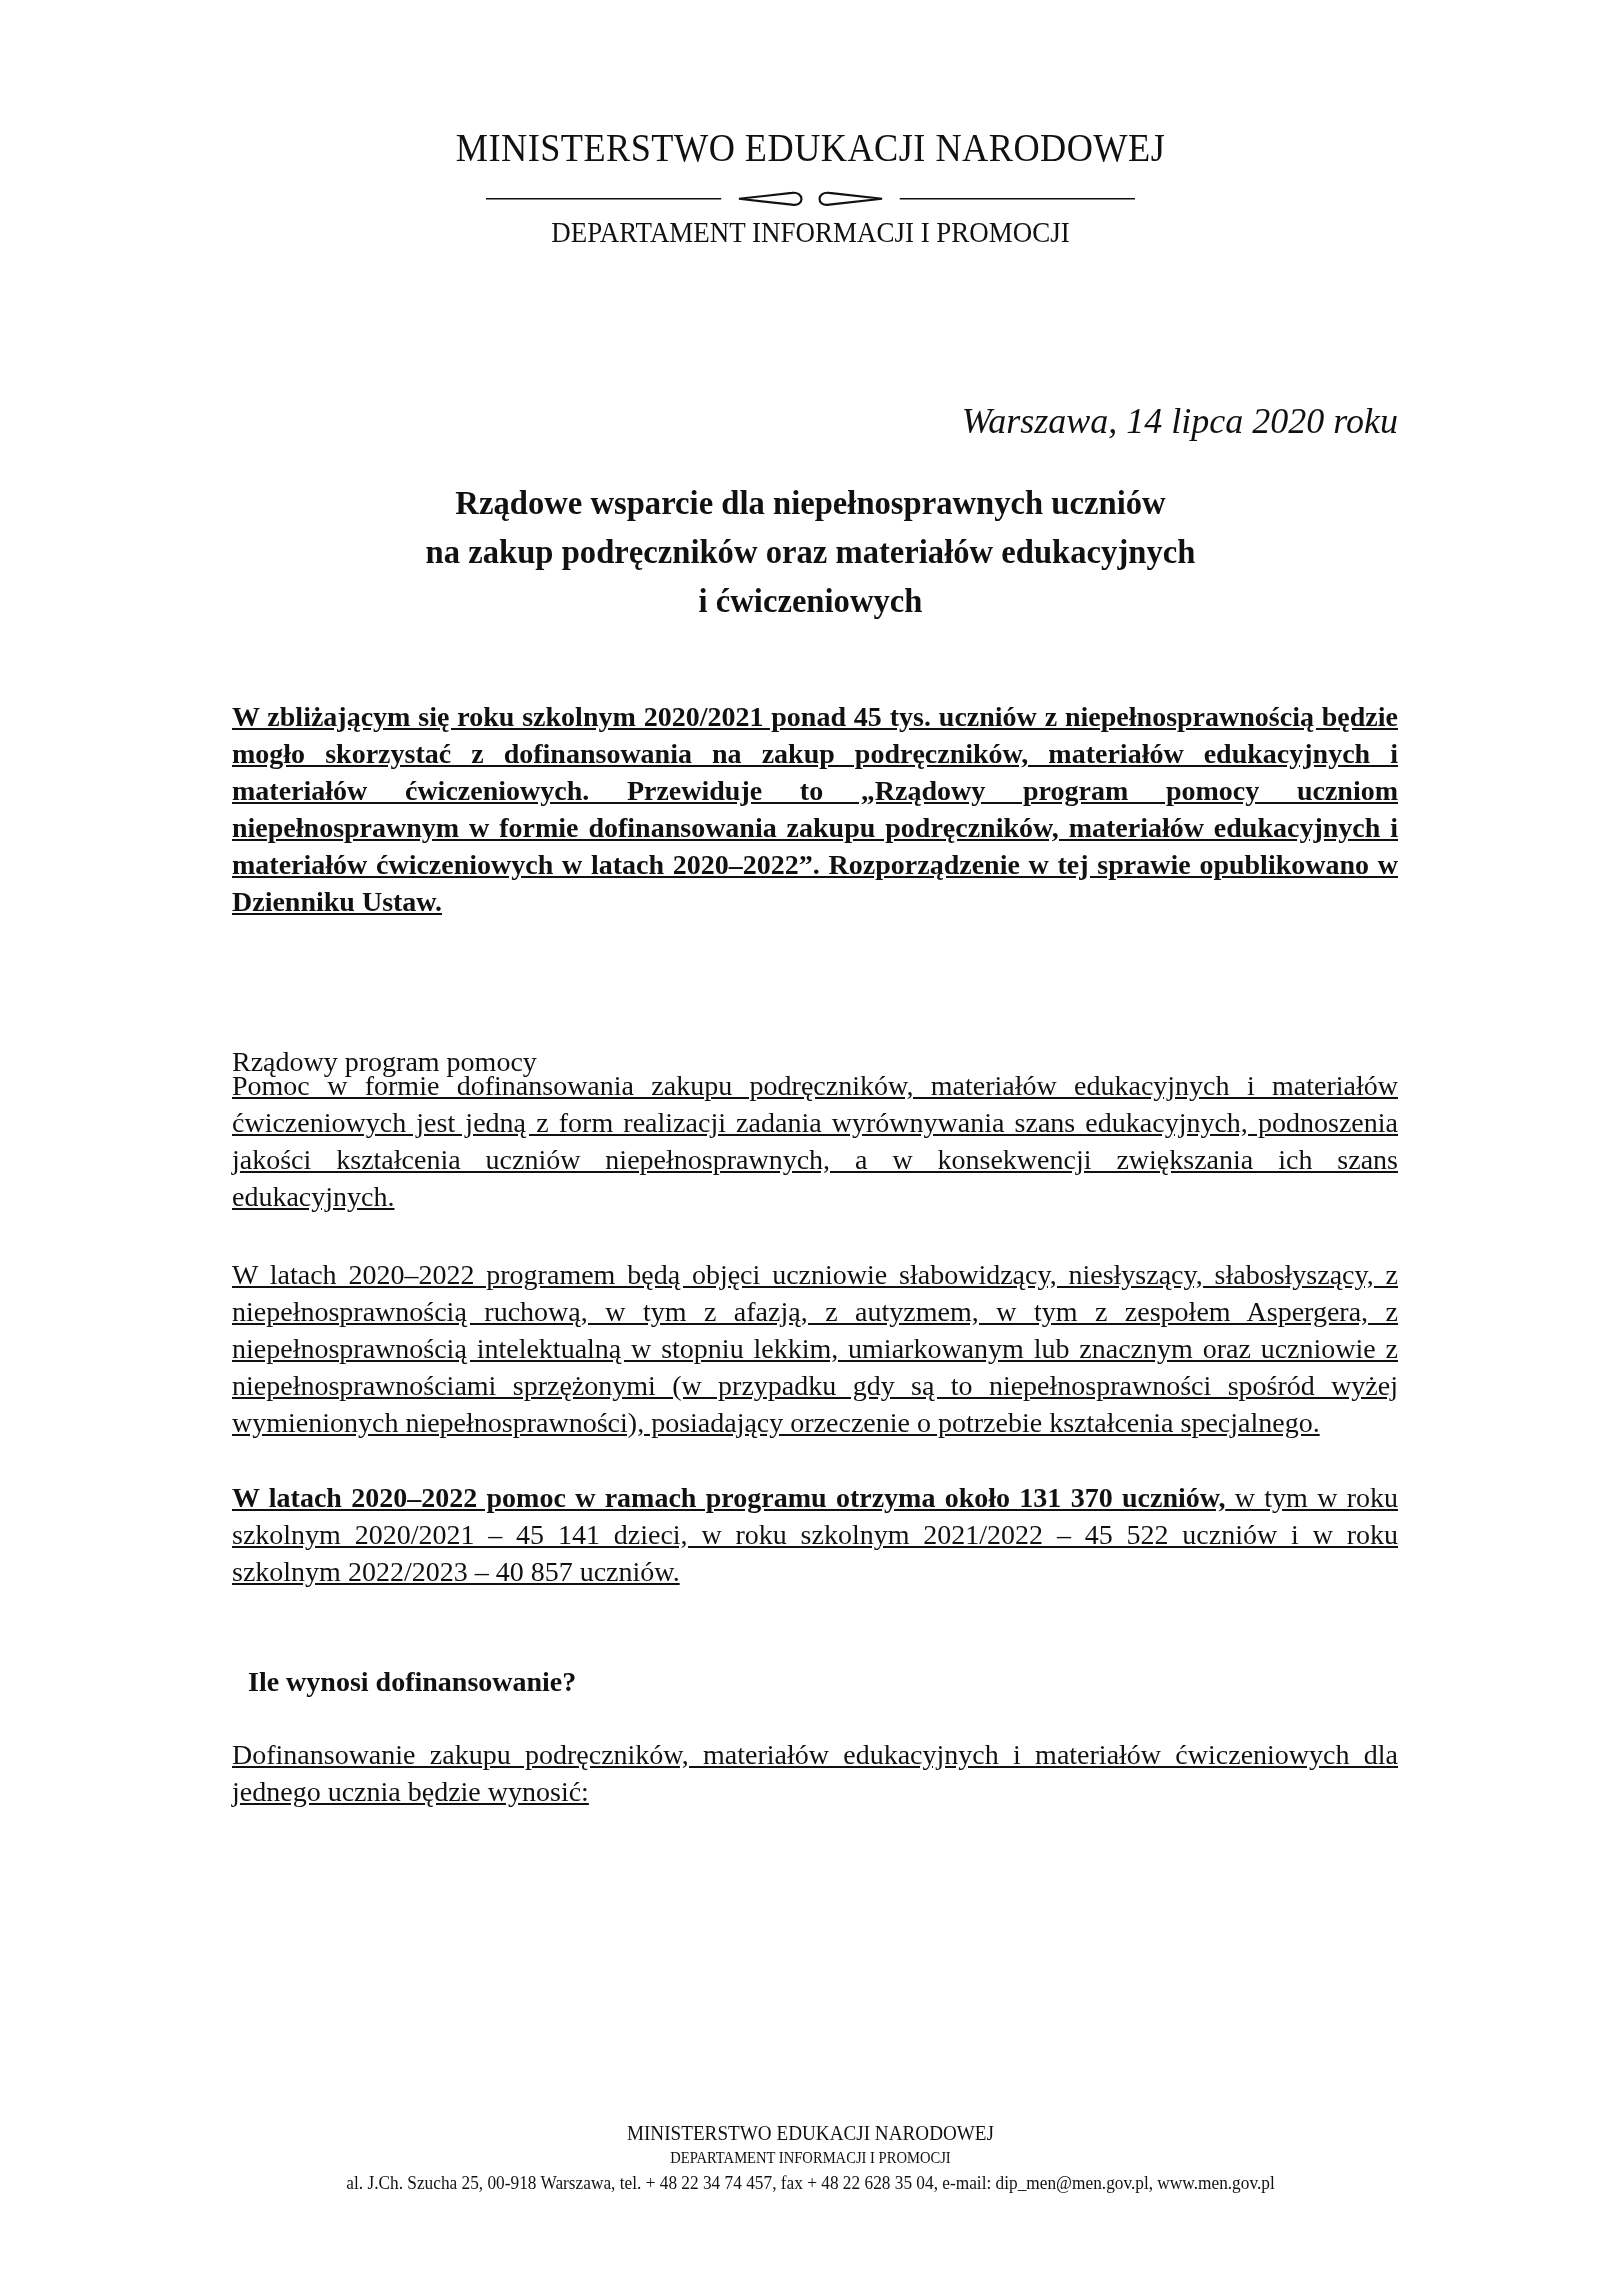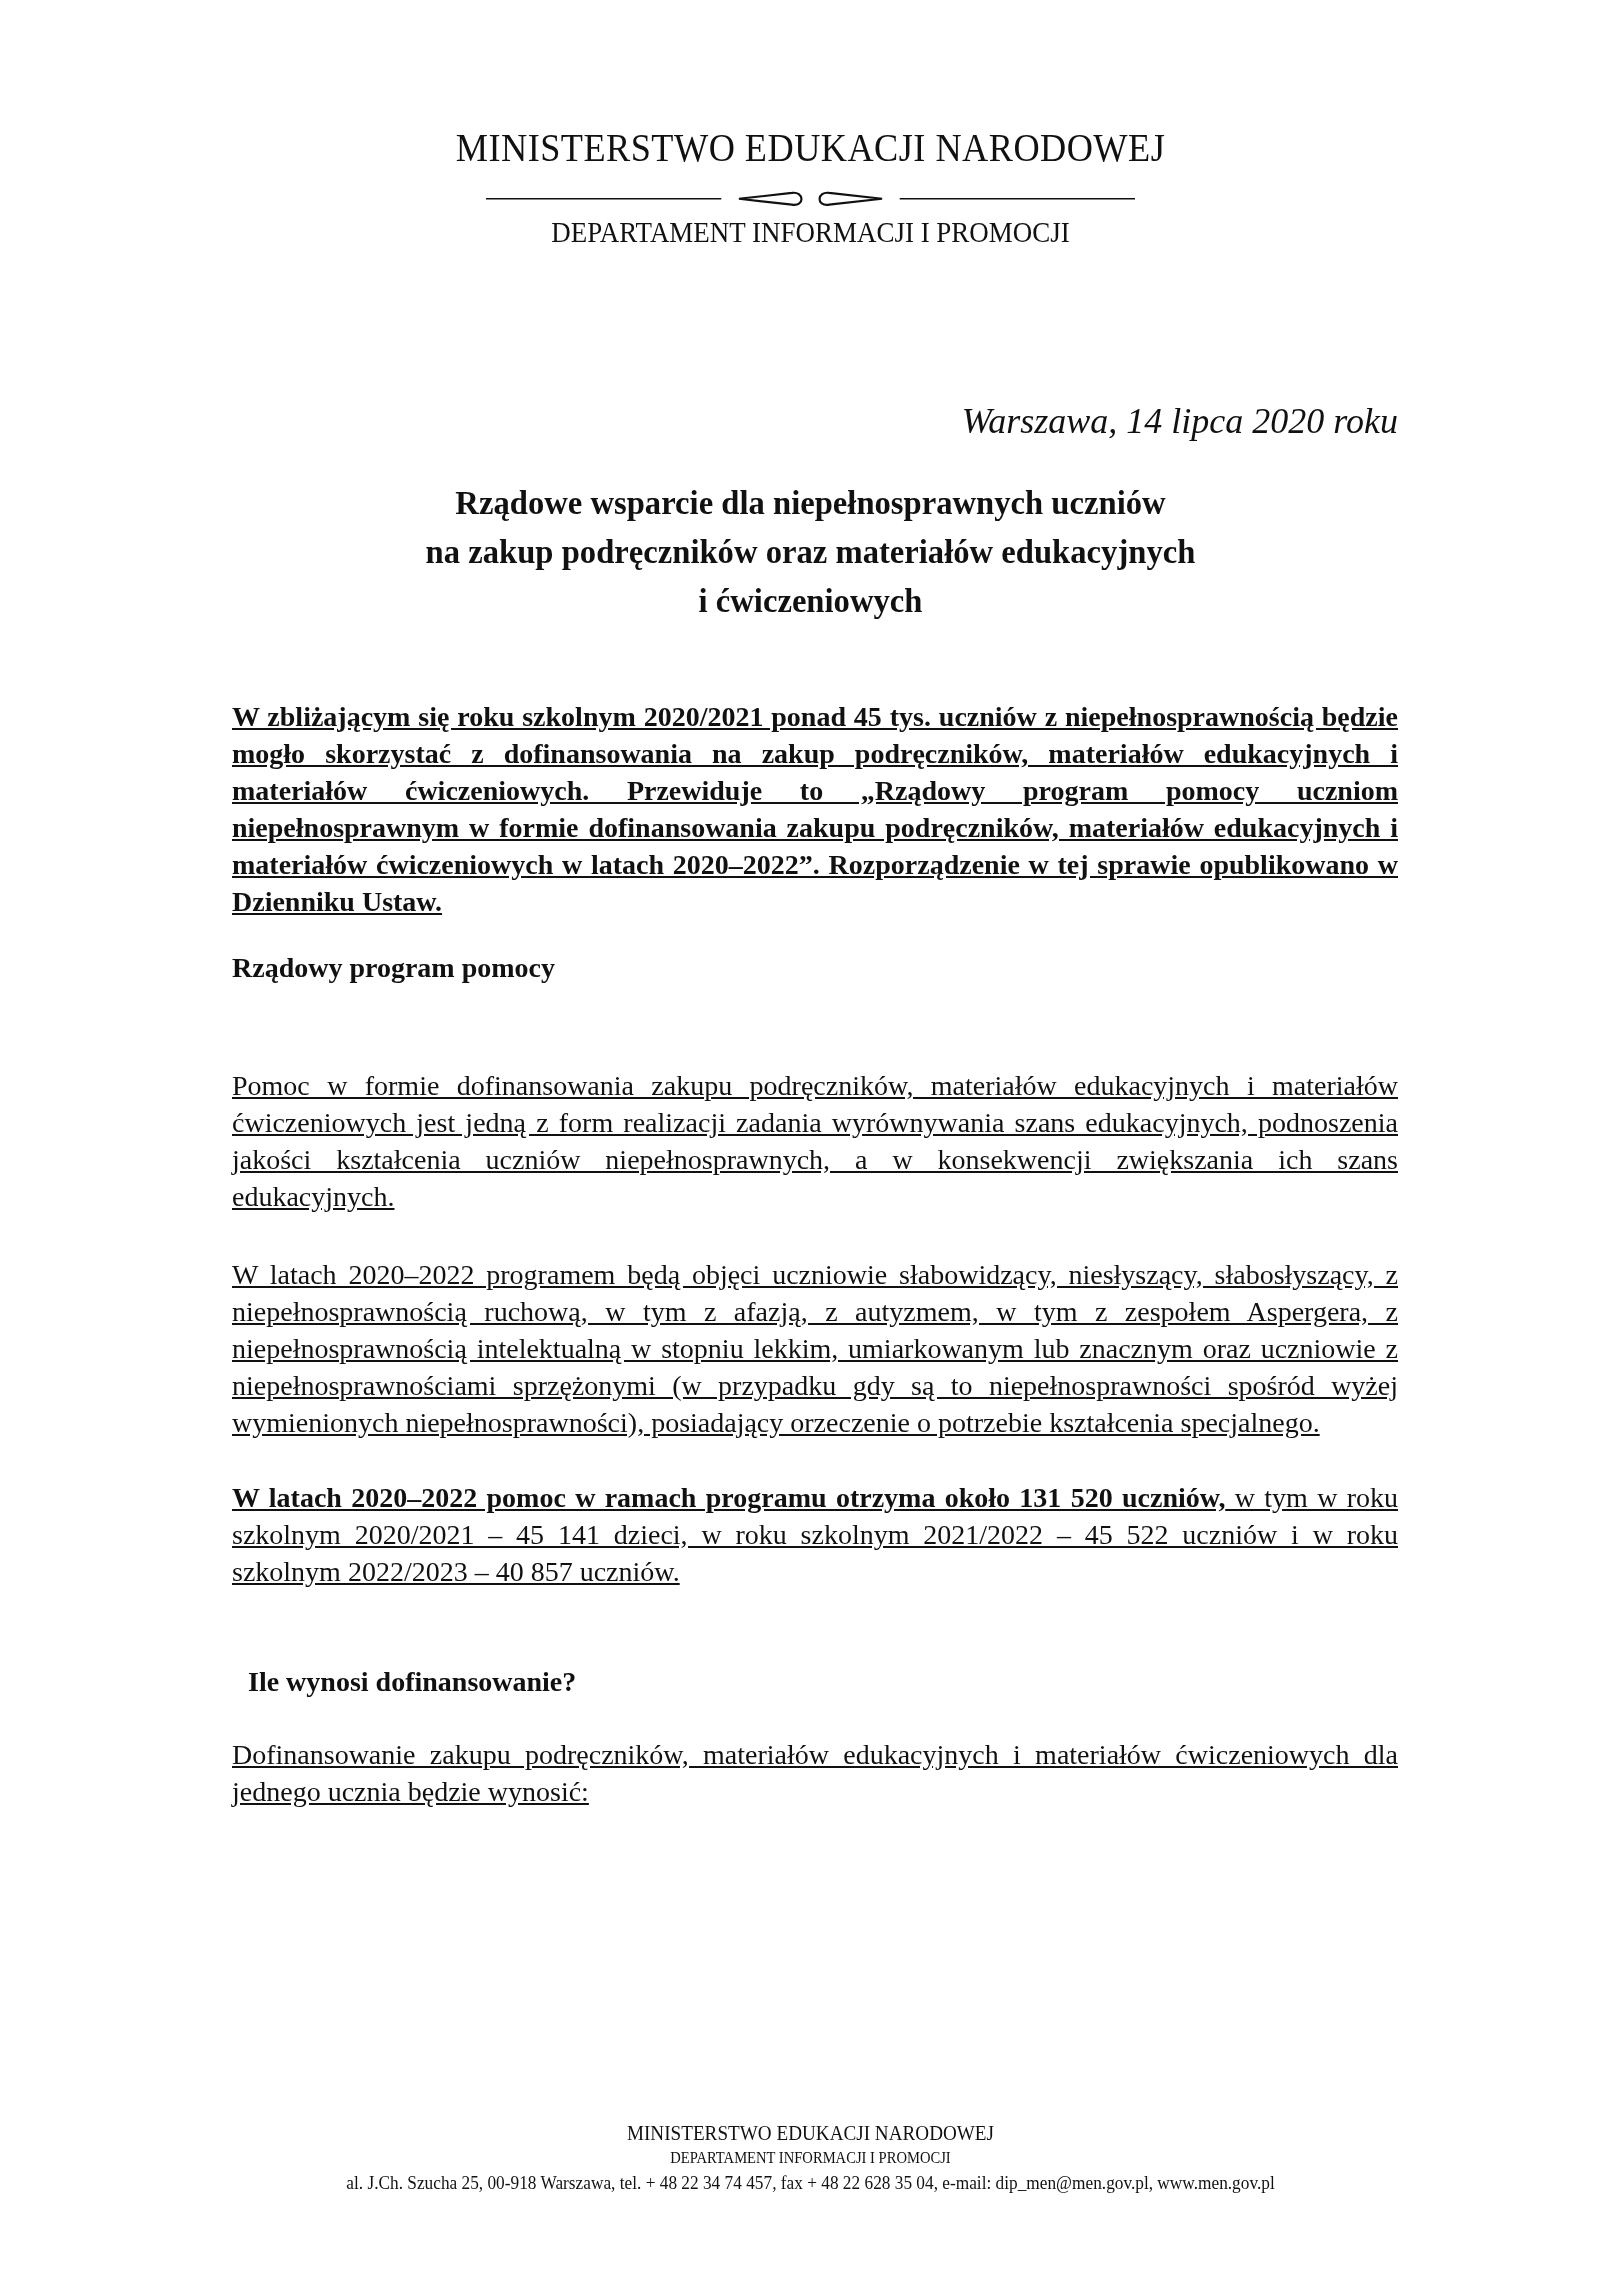--- a/index.html
+++ b/index.html
@@ -10,21 +10,21 @@
     .hdr-orn { position: absolute; left: 486px; top: 188px; width: 649px; height: 21.6px; }
     .hdr-dept { position: absolute; left: 0; width: 1621px; top: 216px; text-align: center; font-size: 29px; transform: scaleX(0.93); transform-origin: center; }
 
     .date { position: absolute; right: 223px; top: 400px; font-size: 36px; font-style: italic; }
 
     .title { position: absolute; left: 0; width: 1621px; top: 478px; text-align: center; font-weight: bold; font-size: 34px; line-height: 49px; transform: scaleX(0.96); transform-origin: center; }
 
     .body { position: absolute; left: 232px; width: 1166px; font-size: 28px; line-height: 37px; text-align: justify; text-decoration: underline; }
     .body.bold { font-weight: bold; }
     .lead { top: 698px; }
-    .h-prog { position: absolute; left: 232px; top: 952px; font-size: 28px; font-weight: bold; }
+    .h-prog { position: absolute; left: 232px; top: 1046px; font-size: 28px; font-weight: normal; }
     .p1 { top: 1067px; }
     .p2 { top: 1256px; }
     .p3 { top: 1479px; }
     .h-ile { position: absolute; left: 248px; top: 1666px; font-size: 28px; font-weight: bold; }
     .p4 { top: 1736px; }
 
     .ftr1 { position: absolute; left: 0; width: 1621px; top: 2122px; text-align: center; font-size: 20.6px; transform: scaleX(0.93); transform-origin: center; }
     .ftr2 { position: absolute; left: 0; width: 1621px; top: 2149px; text-align: center; font-size: 15.7px; transform: scaleX(0.93); transform-origin: center; }
     .ftr3 { position: absolute; left: 0; width: 1621px; top: 2172px; text-align: center; font-size: 18.6px; transform: scaleX(0.93); transform-origin: center; }
   </style>
@@ -53,21 +53,21 @@
   </div>
 
   <div class="body bold lead">W zbliżającym się roku szkolnym 2020/2021 ponad 45 tys. uczniów z niepełnosprawnością będzie mogło skorzystać z dofinansowania na zakup podręczników, materiałów edukacyjnych i materiałów ćwiczeniowych. Przewiduje to „Rządowy program pomocy uczniom niepełnosprawnym w formie dofinansowania zakupu podręczników, materiałów edukacyjnych i materiałów ćwiczeniowych w latach 2020–2022”. Rozporządzenie w tej sprawie opublikowano w Dzienniku Ustaw.</div>
 
   <div class="h-prog">Rządowy program pomocy</div>
 
   <div class="body p1">Pomoc w formie dofinansowania zakupu podręczników, materiałów edukacyjnych i materiałów ćwiczeniowych jest jedną z form realizacji zadania wyrównywania szans edukacyjnych, podnoszenia jakości kształcenia uczniów niepełnosprawnych, a w konsekwencji zwiększania ich szans edukacyjnych.</div>
 
   <div class="body p2">W latach 2020–2022 programem będą objęci uczniowie słabowidzący, niesłyszący, słabosłyszący, z niepełnosprawnością ruchową, w tym z afazją, z autyzmem, w tym z zespołem Aspergera, z niepełnosprawnością intelektualną w stopniu lekkim, umiarkowanym lub znacznym oraz uczniowie z niepełnosprawnościami sprzężonymi (w przypadku gdy są to niepełnosprawności spośród wyżej wymienionych niepełnosprawności), posiadający orzeczenie o potrzebie kształcenia specjalnego.</div>
 
-  <div class="body p3"><b>W latach 2020–2022 pomoc w ramach programu otrzyma około 131 520 uczniów,</b><span> w tym w roku szkolnym 2020/2021 – 45 141 dzieci, w roku szkolnym 2021/2022 – 45 522 uczniów i w roku szkolnym 2022/2023 – 40 857 uczniów.</span></div>
+  <div class="body p3"><b>W latach 2020–2022 pomoc w ramach programu otrzyma około 131 370 uczniów,</b><span> w tym w roku szkolnym 2020/2021 – 45 141 dzieci, w roku szkolnym 2021/2022 – 45 522 uczniów i w roku szkolnym 2022/2023 – 40 857 uczniów.</span></div>
 
   <div class="h-ile">Ile wynosi dofinansowanie?</div>
 
   <div class="body p4">Dofinansowanie zakupu podręczników, materiałów edukacyjnych i materiałów ćwiczeniowych dla jednego ucznia będzie wynosić:</div>
 
   <div class="ftr1">MINISTERSTWO EDUKACJI NARODOWEJ</div>
   <div class="ftr2">DEPARTAMENT INFORMACJI I PROMOCJI</div>
   <div class="ftr3">al. J.Ch. Szucha 25, 00-918 Warszawa, tel. + 48 22 34 74 457, fax + 48 22 628 35 04, e-mail: dip_men@men.gov.pl, www.men.gov.pl</div>
 
 </div>

